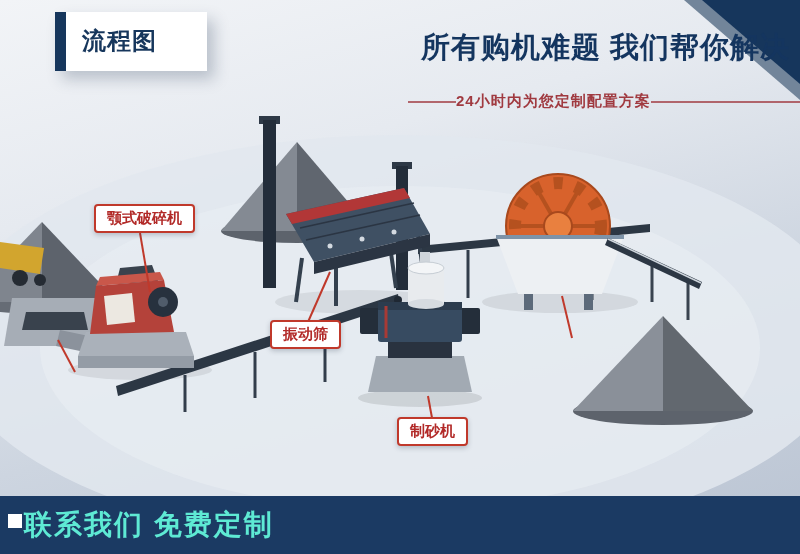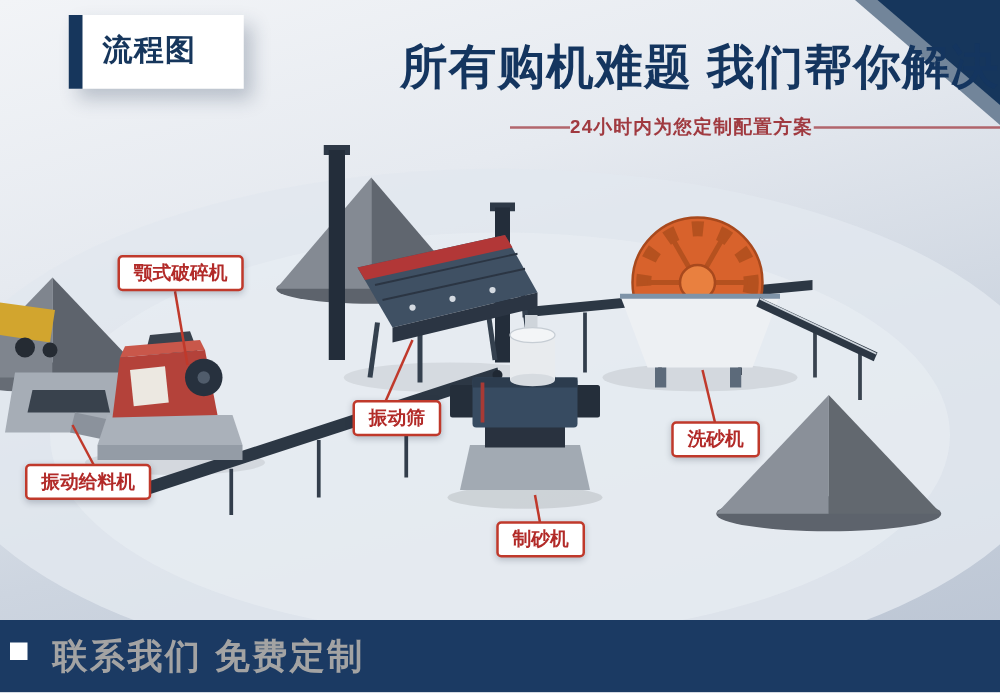--- a/index.html
+++ b/index.html
@@ -8,35 +8,35 @@
 
   .page {
     position: relative; width: 800px; height: 554px; overflow: hidden;
     background: linear-gradient(165deg, #f2f4f7 0%, #e6eaf0 30%, #cdd5e0 62%, #b9c3d2 100%);
   }
 
   svg.scene { position: absolute; left: 0; top: 0; width: 800px; height: 554px; display: block; }
 
   
   .badge {
-    position: absolute; left: 55px; top: 12px; width: 140px;
+    position: absolute; left: 55px; top: 12px; width: 152px;
     background: #ffffff;
     border-left: 11px solid #16365c;
     padding: 10px 18px 12px 16px;
     box-shadow: 7px 8px 14px rgba(30,50,80,0.25);
   }
   .badge .badge-line {
     color: #16365c; font-size: 24px; font-weight: bold; line-height: 1.55;
     letter-spacing: 1px; white-space: nowrap;
   }
 
   
   .main-title {
     position: absolute; left: 320px; top: 28px; width: 470px;
-    text-align: right; color: #14355f; font-size: 38px; font-weight: bold;
+    text-align: right; color: #14355f; font-size: 29px; font-weight: bold;
     letter-spacing: 1px; white-space: nowrap;
   }
 
   
   .subtitle-row {
     position: absolute; left: 408px; right: 0; top: 92px;
     display: flex; align-items: center;
   }
   .subtitle-row .line { height: 2px; background: #a03a40; opacity: 0.75; }
   .subtitle-row .line-left { width: 48px; }
@@ -49,36 +49,36 @@
   
   .callout {
     position: absolute; z-index: 6;
     background: #ffffff; border: 2px solid #c0392b; border-radius: 4px;
     color: #b22a28; font-size: 15px; font-weight: bold;
     padding: 3px 11px; white-space: nowrap;
     box-shadow: 0 2px 5px rgba(40,50,70,0.25);
   }
   .callout-jaw     { left: 94px;  top: 204px; }
   .callout-feeder  { left: 20px;  top: 371px; }
-  .callout-screen  { left: 282px; top: 320px; }
+  .callout-screen  { left: 270px; top: 320px; }
   .callout-maker   { left: 397px; top: 417px; text-align: center; }
   .callout-washer  { left: 537px; top: 337px; }
 
   
   .footer-banner {
     position: absolute; left: 0; right: 0; bottom: 0; height: 58px;
     background: #1b3a63; display: flex; align-items: center;
   }
   .footer-square {
     width: 14px; height: 14px; background: #ffffff; margin-left: 8px;
     margin-top: -8px; flex: 0 0 auto;
   }
   .footer-text {
-    color: #a3a3a3; font-size: 28px; font-weight: bold;
-    margin-left: 20px; letter-spacing: 2px; white-space: nowrap;
+    color: #5eead4; font-size: 28px; font-weight: bold;
+    margin-left: 2px; letter-spacing: 2px; white-space: nowrap;
   }
 </style>
 </head>
 <body>
 
 <div class="page">
 
   <svg class="scene" viewBox="0 0 800 554" aria-hidden="true">
 
     <g>
@@ -223,23 +223,21 @@
 
   <div class="main-title">所有购机难题 我们帮你解决</div>
 
   <div class="subtitle-row">
     <span class="line line-left"></span>
     <span class="subtitle-text">24小时内为您定制配置方案</span>
     <span class="line line-right"></span>
   </div>
 
   <div class="callout callout-jaw">颚式破碎机</div>
-  <div class="callout callout-feeder">振动给料机</div>
   <div class="callout callout-screen">振动筛</div>
   <div class="callout callout-maker">制砂机</div>
-  <div class="callout callout-washer">洗砂机</div>
 
   <div class="footer-banner">
     <span class="footer-square"></span>
     <span class="footer-text">联系我们 免费定制</span>
   </div>
 
 </div>
 
 </body></html>

